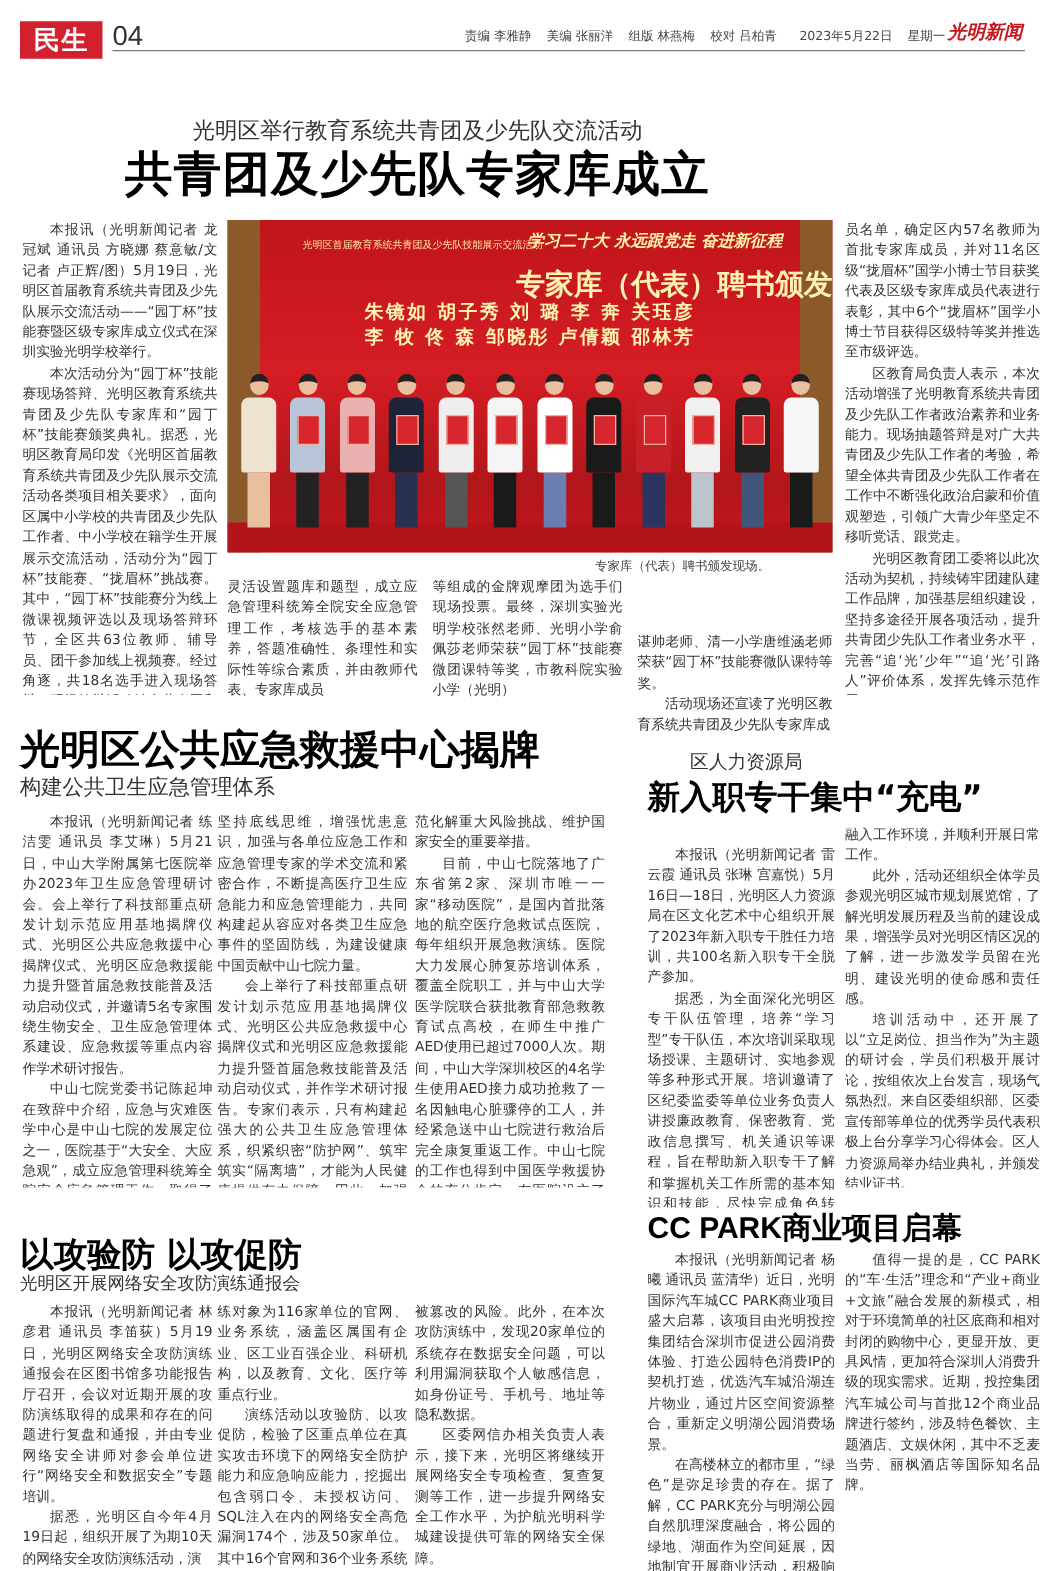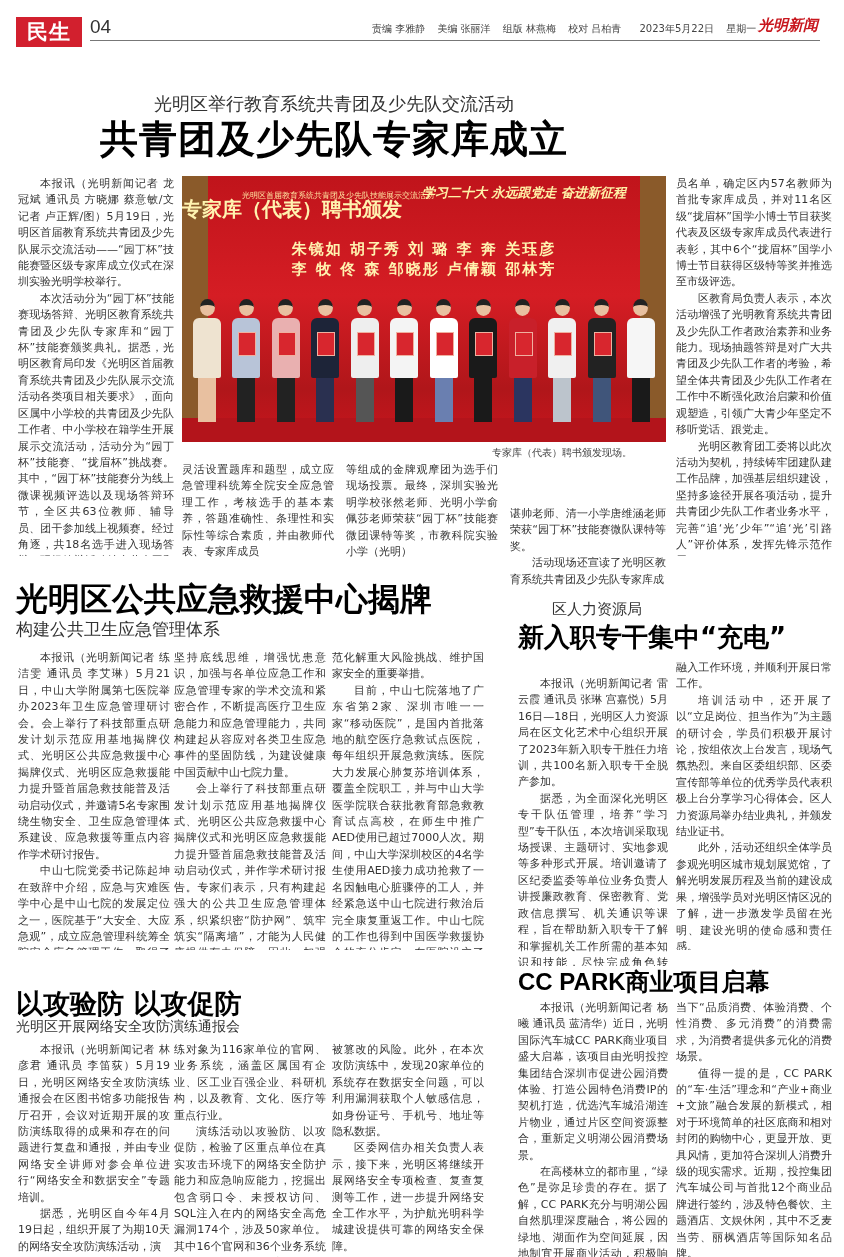--- a/index.html
+++ b/index.html
@@ -1,49 +1,49 @@
 <!DOCTYPE html>
 <html><head>
 <meta charset="utf-8">
 <style>
   * { box-sizing: border-box; margin: 0; padding: 0; }
   html, body { width: 844px; height: 1257px; background: #fff; overflow: hidden; }
   body { position: relative; font-family: "DejaVu Sans", sans-serif; color: #222; }
 
   .masthead { position: absolute; left: 0; top: 0; width: 844px; height: 56px; }
   .section-badge { position: absolute; left: 16px; top: 17px; width: 66px; height: 30px; background: #d2202e; color: #fff; font-size: 21px; font-weight: bold; line-height: 30px; text-align: center; letter-spacing: 1px; }
-  .page-num { position: absolute; left: 90px; top: 16px; font-size: 19px; color: #333; font-family: "Liberation Sans", sans-serif; }
+  .page-num { position: absolute; left: 90px; top: 16px; font-size: 22px; color: #333; font-family: "Liberation Sans", sans-serif; }
   .head-rule { position: absolute; left: 90px; top: 40px; width: 730px; height: 1px; background: #777; }
   .credits { position: absolute; left: 372px; top: 22px; font-size: 10px; color: #444; white-space: nowrap; }
   .credits span { margin-right: 9px; }
   .brand-logo { position: absolute; left: 758px; top: 16px; font-size: 15px; color: #c8161d; font-weight: bold; font-family: "DejaVu Serif", serif; font-style: italic; }
 
   .kicker { position: absolute; left: 0; width: 668px; text-align: center; }
   .k1 { top: 92px; font-size: 18px; color: #333; }
   .h1 { top: 114px; font-size: 38px; font-weight: bold; color: #000; letter-spacing: 1px; }
 
   .col { position: absolute; font-size: 11px; line-height: 16.4px; color: #333; text-align: justify; }
   .col p { text-indent: 2em; }
 
   .photo { position: absolute; left: 182px; top: 176px; width: 484px; height: 266px; background: linear-gradient(180deg,#c0141b 0%,#d51d24 45%,#b0161a 80%,#c8151d 100%); overflow: hidden; }
   .photo .wood-l { position: absolute; left: 0; top: 0; width: 26px; height: 100%; background: #8a5a2a; }
   .photo .wood-r { position: absolute; right: 0; top: 0; width: 26px; height: 100%; background: #8a5a2a; }
   .photo .banner-top { position: absolute; left: 60px; top: 14px; font-size: 8px; color: #ffe2a0; }
   .photo .banner-slogan { position: absolute; right: 40px; top: 8px; font-size: 13px; color: #fff2a8; font-weight: bold; font-style: italic; }
-  .photo .banner-title { position: absolute; left: 0; width: 100%; top: 20px; text-align: left; font-size: 20px; color: #fff3b0; font-weight: bold; font-family: "DejaVu Serif", serif; }
+  .photo .banner-title { position: absolute; left: 0; width: 100%; top: 36px; text-align: right; font-size: 23px; color: #fff3b0; font-weight: bold; font-family: "DejaVu Serif", serif; }
   .photo .names { position: absolute; left: 0; width: 100%; text-align: center; font-size: 15px; color: #fff3b0; font-weight: bold; font-family: "DejaVu Serif", serif; letter-spacing: 2px; }
   .photo .n1 { top: 64px; } .photo .n2 { top: 84px; }
   .photo .people { position: absolute; left: 10px; right: 10px; bottom: 20px; height: 140px; display: flex; justify-content: space-between; align-items: flex-end; }
   .person { width: 30px; display: flex; flex-direction: column; align-items: center; }
   .person .head { width: 15px; height: 17px; border-radius: 50%; background: #e8c0a0; border-top: 6px solid #222; }
   .person .body { width: 28px; height: 60px; border-radius: 6px 6px 2px 2px; margin-top: 2px; position: relative; }
   .person .cert { position: absolute; left: 6px; top: 14px; width: 18px; height: 24px; background: #d8262e; border: 1px solid #f0b0a0; }
   .person .legs { width: 18px; height: 44px; }
   .photo .floor { position: absolute; left: 0; bottom: 0; width: 100%; height: 24px; background: #b3141b; }
-  .caption { position: absolute; left: 492px; top: 446px; font-size: 10px; color: #444; font-family: Liberation Serif, serif; text-align: center; }
+  .caption { position: absolute; left: 476px; top: 446px; font-size: 10px; color: #444; font-family: Liberation Serif, serif; text-align: center; }
 
   .h2 { position: absolute; font-weight: bold; color: #000; white-space: nowrap; text-align: right; }
   .sub { position: absolute; color: #333; white-space: nowrap; }
 </style>
 </head>
 <body>
 
 <div class="masthead">
   <div class="section-badge">民生</div>
   <div class="page-num">04</div>
@@ -193,22 +193,22 @@
 </div>
 
 <div class="sub" style="left:518px; top:600px; font-size:15px;margin-left:34px;">区人力资源局</div>
 <div class="h2" style="left:518px; top:620px; font-size:26px;">新入职专干集中“充电”</div>
 <div class="col" style="left:518px; top:660px; width:150px; height:290px; overflow:hidden;margin-top:16px;">
   <p>本报讯（光明新闻记者 雷云霞 通讯员 张琳 宫嘉悦）5月16日—18日，光明区人力资源局在区文化艺术中心组织开展了2023年新入职专干胜任力培训，共100名新入职专干全脱产参加。</p>
   <p>据悉，为全面深化光明区专干队伍管理，培养“学习型”专干队伍，本次培训采取现场授课、主题研讨、实地参观等多种形式开展。培训邀请了区纪委监委等单位业务负责人讲授廉政教育、保密教育、党政信息撰写、机关通识等课程，旨在帮助新入职专干了解和掌握机关工作所需的基本知识和技能，尽快完成角色转换、</p>
 </div>
 <div class="col" style="left:676px; top:660px; width:156px; height:290px; overflow:hidden;">
   <p style="text-indent:0">融入工作环境，并顺利开展日常工作。</p>
+  <p>此外，活动还组织全体学员参观光明区城市规划展览馆，了解光明发展历程及当前的建设成果，增强学员对光明区情区况的了解，进一步激发学员留在光明、建设光明的使命感和责任感。</p>
   <p>培训活动中，还开展了以“立足岗位、担当作为”为主题的研讨会，学员们积极开展讨论，按组依次上台发言，现场气氛热烈。来自区委组织部、区委宣传部等单位的优秀学员代表积极上台分享学习心得体会。区人力资源局举办结业典礼，并颁发结业证书。</p>
-  <p>此外，活动还组织全体学员参观光明区城市规划展览馆，了解光明发展历程及当前的建设成果，增强学员对光明区情区况的了解，进一步激发学员留在光明、建设光明的使命感和责任感。</p>
 </div>
 
 <div class="h2" style="left:16px; top:986px; font-size:27px;">以攻验防 以攻促防</div>
 <div class="sub" style="left:16px; top:1018px; font-size:14px;">光明区开展网络安全攻防演练通报会</div>
 <div class="col" style="left:18px; top:1042px; width:152px; height:215px; overflow:hidden;">
   <p>本报讯（光明新闻记者 林彦君 通讯员 李笛荻）5月19日，光明区网络安全攻防演练通报会在区图书馆多功能报告厅召开，会议对近期开展的攻防演练取得的成果和存在的问题进行复盘和通报，并由专业网络安全讲师对参会单位进行“网络安全和数据安全”专题培训。</p>
   <p>据悉，光明区自今年4月19日起，组织开展了为期10天的网络安全攻防演练活动，演</p>
 </div>
 <div class="col" style="left:174px; top:1042px; width:152px; height:215px; overflow:hidden;">
   <p style="text-indent:0">练对象为116家单位的官网、业务系统，涵盖区属国有企业、区工业百强企业、科研机构，以及教育、文化、医疗等重点行业。</p>
@@ -218,15 +218,14 @@
   <p style="text-indent:0">被篡改的风险。此外，在本次攻防演练中，发现20家单位的系统存在数据安全问题，可以利用漏洞获取个人敏感信息，如身份证号、手机号、地址等隐私数据。</p>
   <p>区委网信办相关负责人表示，接下来，光明区将继续开展网络安全专项检查、复查复测等工作，进一步提升网络安全工作水平，为护航光明科学城建设提供可靠的网络安全保障。</p>
 </div>
 
 <div class="h2" style="left:518px; top:966px; font-size:24px; font-family:'Liberation Sans',sans-serif;">CC PARK商业项目启幕</div>
 <div class="col" style="left:518px; top:1000px; width:150px; height:257px; overflow:hidden;">
   <p>本报讯（光明新闻记者 杨曦 通讯员 蓝清华）近日，光明国际汽车城CC PARK商业项目盛大启幕，该项目由光明投控集团结合深圳市促进公园消费体验、打造公园特色消费IP的契机打造，优选汽车城沿湖连片物业，通过片区空间资源整合，重新定义明湖公园消费场景。</p>
   <p>在高楼林立的都市里，“绿色”是弥足珍贵的存在。据了解，CC PARK充分与明湖公园自然肌理深度融合，将公园的绿地、湖面作为空间延展，因地制宜开展商业活动，积极响应</p>
 </div>
 <div class="col" style="left:676px; top:1000px; width:156px; height:257px; overflow:hidden;">
-  <p style="text-indent:0">当下“品质消费、体验消费、个性消费、多元消费”的消费需求，为消费者提供多元化的消费场景。</p>
   <p>值得一提的是，CC PARK的“车·生活”理念和“产业+商业+文旅”融合发展的新模式，相对于环境简单的社区底商和相对封闭的购物中心，更显开放、更具风情，更加符合深圳人消费升级的现实需求。近期，投控集团汽车城公司与首批12个商业品牌进行签约，涉及特色餐饮、主题酒店、文娱休闲，其中不乏麦当劳、丽枫酒店等国际知名品牌。</p>
 </div>
 
 </body></html>

